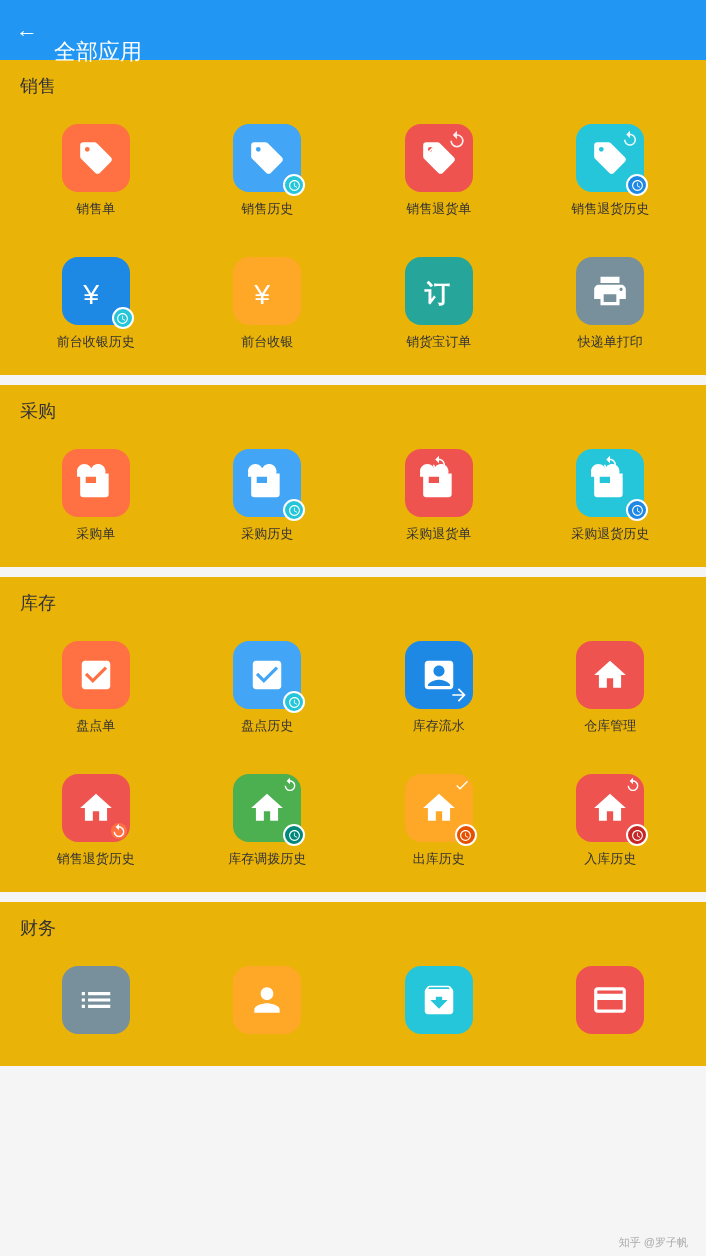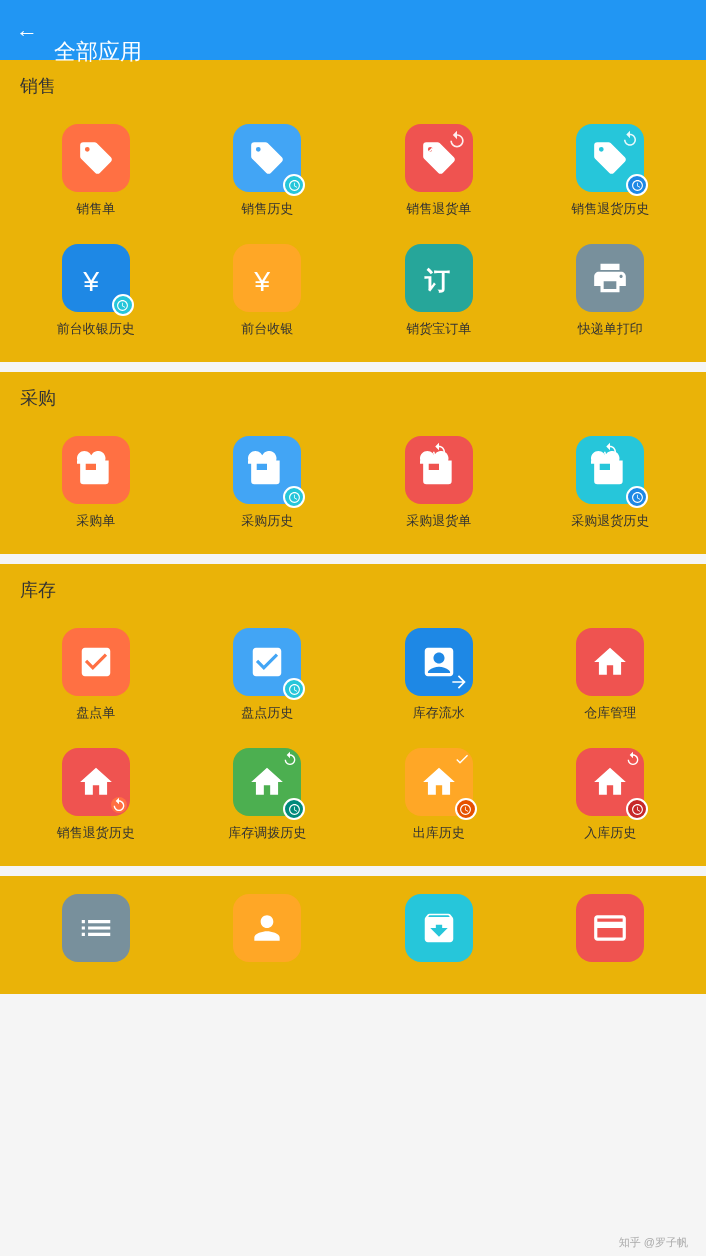--- a/index.html
+++ b/index.html
@@ -38,21 +38,21 @@
     .section-title {
       padding: 14px 20px 8px 20px;
       font-size: 18px;
       color: #333;
       font-weight: 500;
     }
     .apps-grid {
       display: grid;
       grid-template-columns: repeat(4, 1fr);
       padding: 10px 10px 16px 10px;
-      gap: 10px 0;
+      gap: 23px 0;
     }
     .app-item {
       display: flex;
       flex-direction: column;
       align-items: center;
       gap: 8px;
       cursor: pointer;
       padding: 8px 4px;
     }
     .app-icon {
@@ -395,20 +395,21 @@
             </svg>
         </div>
       </div>
       <span class="app-label">入库历史</span>
     </div>
 
   </div>
 </div>
 
 <div class="section">
+  <div class="section-title">财务</div>
   <div class="apps-grid">
 
     <div class="app-item">
       <div class="app-icon bg-slate">
         <svg viewBox="0 0 24 24">
             <path d="M3 13h2v-2H3v2zm0 4h2v-2H3v2zm0-8h2V7H3v2zm4 4h14v-2H7v2zm0 4h14v-2H7v2zM7 7v2h14V7H7z"></path>
           </svg>
       </div>
       <span class="app-label"></span>
     </div>

